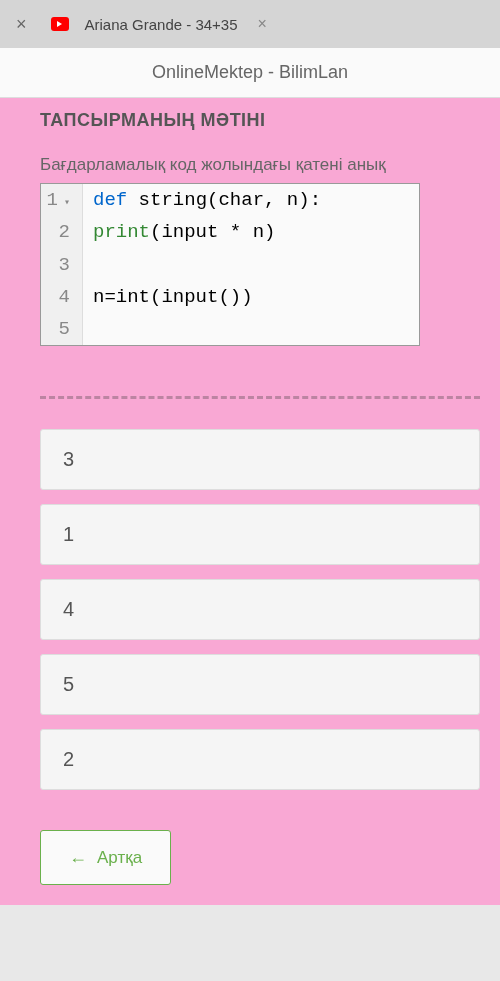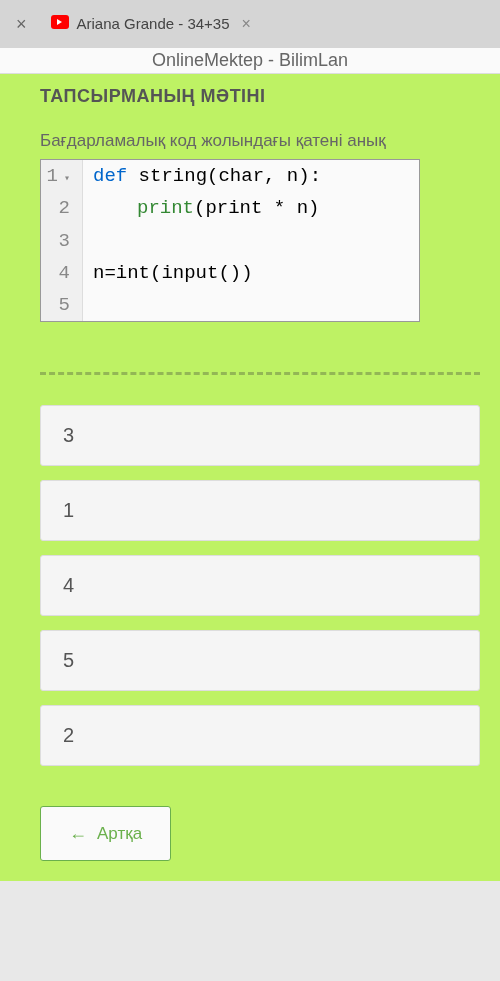--- a/index.html
+++ b/index.html
@@ -23,22 +23,22 @@
       gap: 4px;
     }
     .tab-close {
       color: #666;
       font-size: 18px;
       padding: 0 8px;
       cursor: pointer;
     }
     .tab {
       display: flex;
-      align-items: flex-start;
-      gap: 8px;
+      align-items: center;
+      gap: 16px;
       padding: 8px 12px;
       color: #444;
       font-size: 15px;
     }
     .youtube-icon {
       display: inline-flex;
       align-items: center;
       justify-content: center;
       width: 18px;
       height: 14px;
@@ -68,28 +68,28 @@
       justify-content: center;
       color: white;
       font-size: 12px;
     }
     .whatsapp-icon::after {
       content: '✆';
       font-size: 14px;
     }
     .page-title-bar {
       background: #fafafa;
-      padding: 2px 20px;
+      padding: 14px 20px;
       text-align: center;
       color: #666;
       font-size: 18px;
       border-bottom: 1px solid #ddd;
     }
     .content {
-      background: #bef264;
+      background: #f9a8d4;
       padding: 0 20px 20px 40px;
     }
     .task-header {
       color: #555;
       font-size: 18px;
       font-weight: bold;
       padding: 12px 0 24px 0;
       letter-spacing: 0.5px;
     }
     .task-question {
@@ -120,21 +120,21 @@
     }
     .line-num.has-arrow::after {
       content: ' ▾';
       font-size: 10px;
       color: #888;
     }
     .code-text {
       padding-left: 10px;
     }
     .kw { color: #0066cc; }
-    .fn { color: #338833; margin-left: 44px; }
+    .fn { color: #338833; }
     .divider {
       border: none;
       border-top: 3px dashed #333;
       margin: 20px 0 30px 0;
       opacity: 0.3;
     }
     .answer-options {
       display: flex;
       flex-direction: column;
       gap: 14px;
@@ -186,21 +186,21 @@
   <div class="task-header">ТАПСЫРМАНЫҢ МƏТІНІ</div>
   <div class="task-question">Бағдарламалық код жолындағы қатені анық</div>
 
   <div class="code-block">
     <div class="code-line">
       <span class="line-num has-arrow">1</span>
       <span class="code-text"><span class="kw">def</span><span> string(char, n):</span></span>
     </div>
     <div class="code-line">
       <span class="line-num">2</span>
-      <span class="code-text"><span class="fn">print</span><span>(print * n)</span></span>
+      <span class="code-text"><span class="fn">print</span><span>(input * n)</span></span>
     </div>
     <div class="code-line">
       <span class="line-num">3</span>
     </div>
     <div class="code-line">
       <span class="line-num">4</span>
       <span class="code-text">n=int(input())</span>
     </div>
     <div class="code-line">
       <span class="line-num">5</span>

